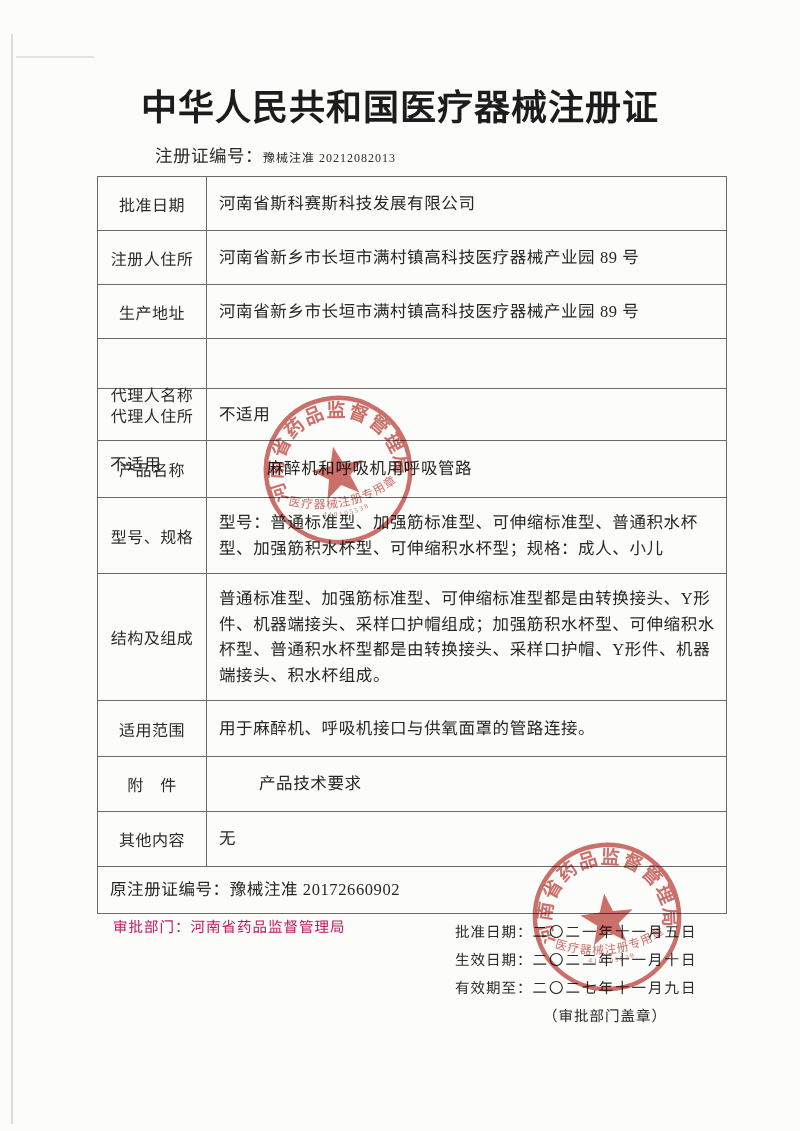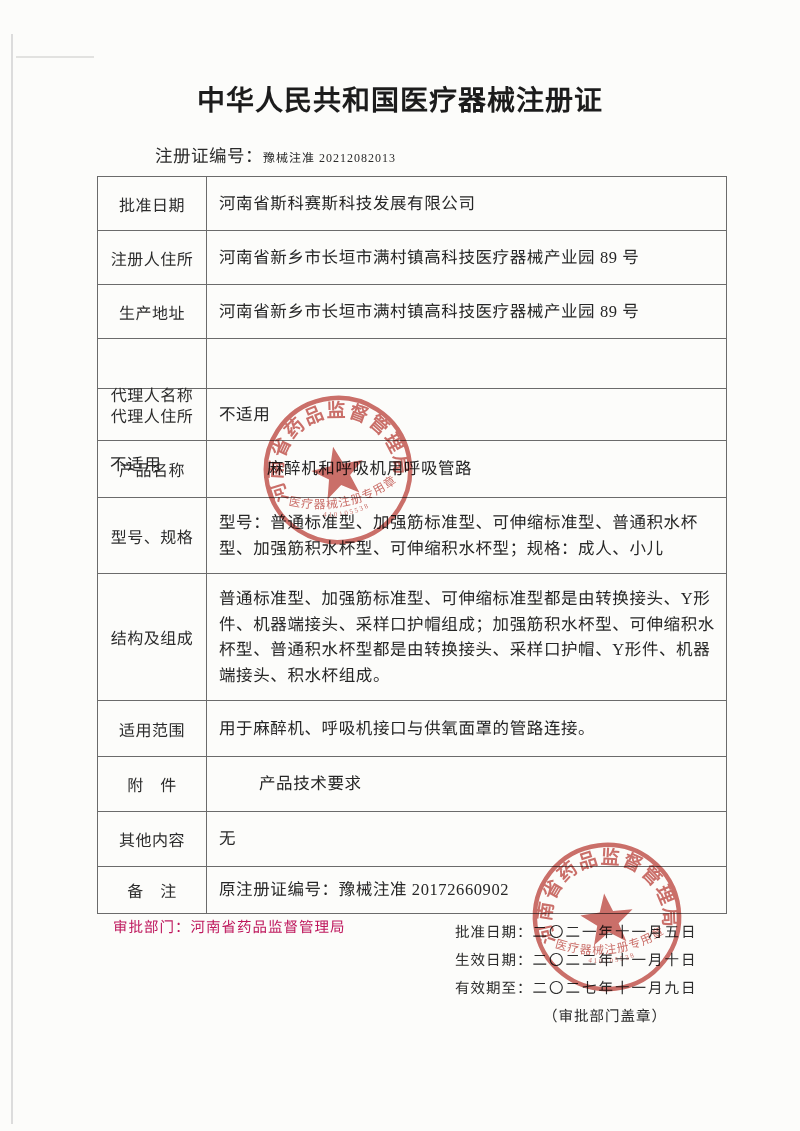--- a/index.html
+++ b/index.html
@@ -8,21 +8,21 @@
     background:#fcfcfa;
     font-family:"Liberation Serif","DejaVu Serif",serif;
     color:#2e2e2e;
   }
   
   .scan-edge-line{position:absolute;left:11px;top:34px;width:2px;height:1090px;background:#cfcfcf;opacity:.7;}
   .scan-mark{position:absolute;left:16px;top:56px;width:78px;height:2px;background:#e2e2e0;}
 
   .title{
     position:absolute;left:0;top:78px;width:100%;text-align:center;
-    font-size:28px;font-weight:bold;letter-spacing:1px;color:#1c1c1c;
+    font-size:36px;font-weight:bold;letter-spacing:1px;color:#1c1c1c;
   }
   .regno-line{
     position:absolute;left:155px;top:142px;font-size:17.5px;color:#2a2a2a;letter-spacing:.5px;
   }
   .regno-line .num{font-size:12px;letter-spacing:1px;}
 
   .cert-table{
     position:absolute;left:97px;top:176px;width:630px;
     border:1px solid #6b6b6b;box-sizing:border-box;background:transparent;
   }
@@ -125,21 +125,20 @@
     <div class="cell-label">附　件</div>
     <div class="cell-value">产品技术要求</div>
   </div>
 
   <div class="t-row">
     <div class="cell-label">其他内容</div>
     <div class="cell-value">无</div>
   </div>
 
   <div class="t-row">
-    <div class="cell-label">备　注</div>
     <div class="cell-value">原注册证编号：豫械注准 20172660902</div>
   </div>
 </div>
 </div>
 
 <div class="footer-left"><span>审批部门：</span><span>河南省药品监督管理局</span></div>
 
 <div class="footer-dates">
   <div class="dline"><span>批准日期：</span><span class="dval">二〇二一年十一月五日</span></div>
   <div class="dline"><span>生效日期：</span><span class="dval">二〇二二年十一月十日</span></div>

